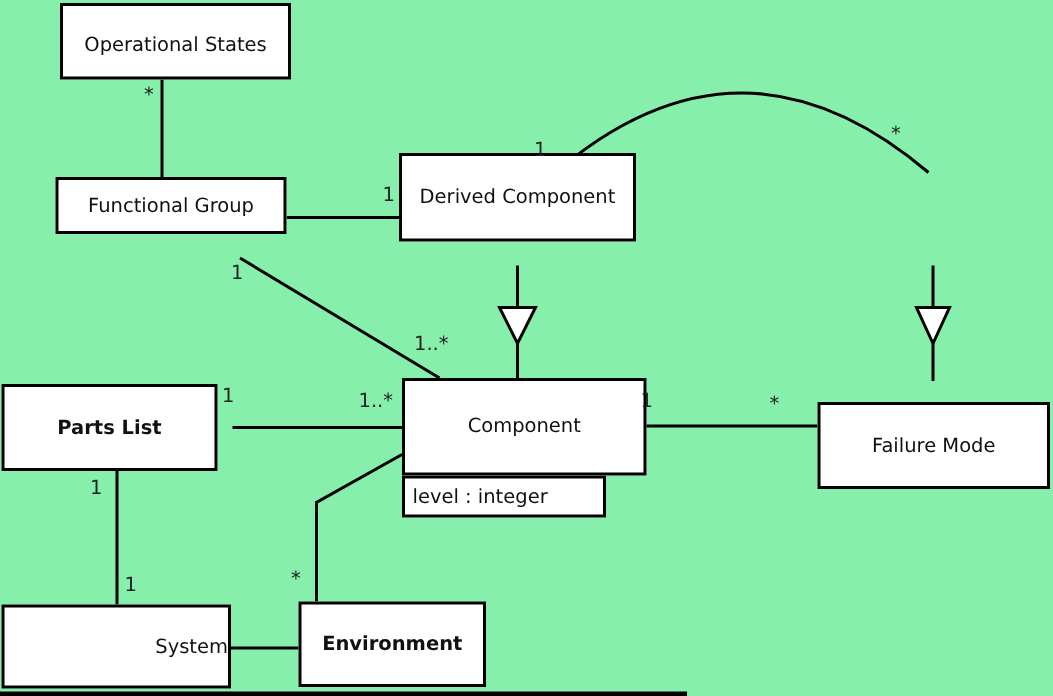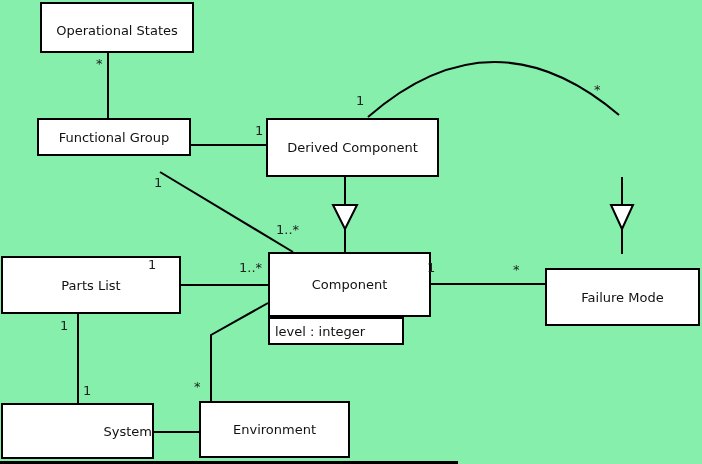--- a/index.html
+++ b/index.html
@@ -19,29 +19,29 @@
     border: 2px solid #000000;
     display: flex;
     align-items: center;
     justify-content: center;
     font-size: 13px;
     color: #111111;
     text-align: center;
   }
   .box-os        { left: 40px;  top: 2px;   width: 154px; height: 51px; padding-top: 5px; }
   .box-fg        { left: 37px;  top: 118px; width: 154px; height: 38px; }
-  .box-dc        { left: 266px; top: 118px; width: 173px; height: 59px; }
+  .box-dc        { left: 266px; top: 102px; width: 158px; height: 59px; }
   .box-dfm       { left: 543px; top: 115px; width: 155px; height: 62px; padding-top: 17px; }
-  .box-pl        { left: 1px;   top: 256px; width: 180px; height: 58px; }
+  .box-pl        { left: 1px;   top: 256px; width: 144px; height: 58px; font-weight: bold; }
   .box-comp      { left: 268px; top: 252px; width: 163px; height: 65px; }
   .box-comp-attr { left: 268px; top: 317px; width: 136px; height: 28px;
                    justify-content: flex-start; padding-left: 5px; text-align: left; }
   .box-fm        { left: 545px; top: 268px; width: 155px; height: 58px; }
   .box-sys       { left: 1px;   top: 403px; width: 153px; height: 56px; justify-content: flex-end; }
-  .box-env       { left: 199px; top: 401px; width: 151px; height: 57px; }
+  .box-env       { left: 199px; top: 401px; width: 125px; height: 57px; font-weight: bold; }
   .mult {
     position: absolute;
     font-size: 13px;
     line-height: 14px;
     color: #222222;
     white-space: nowrap;
   }
 </style>
 </head>
 <body>

